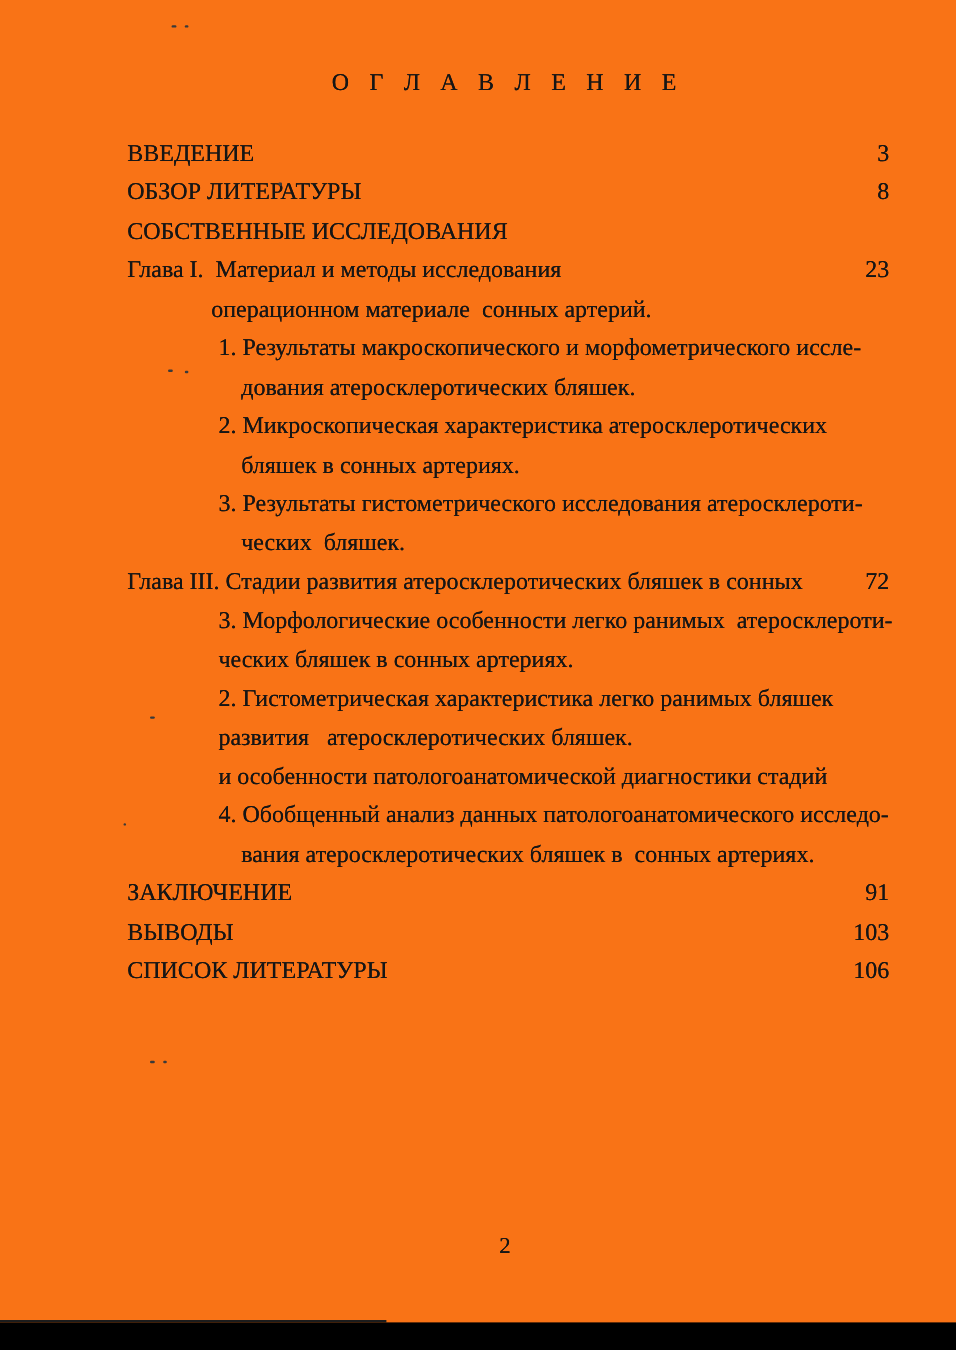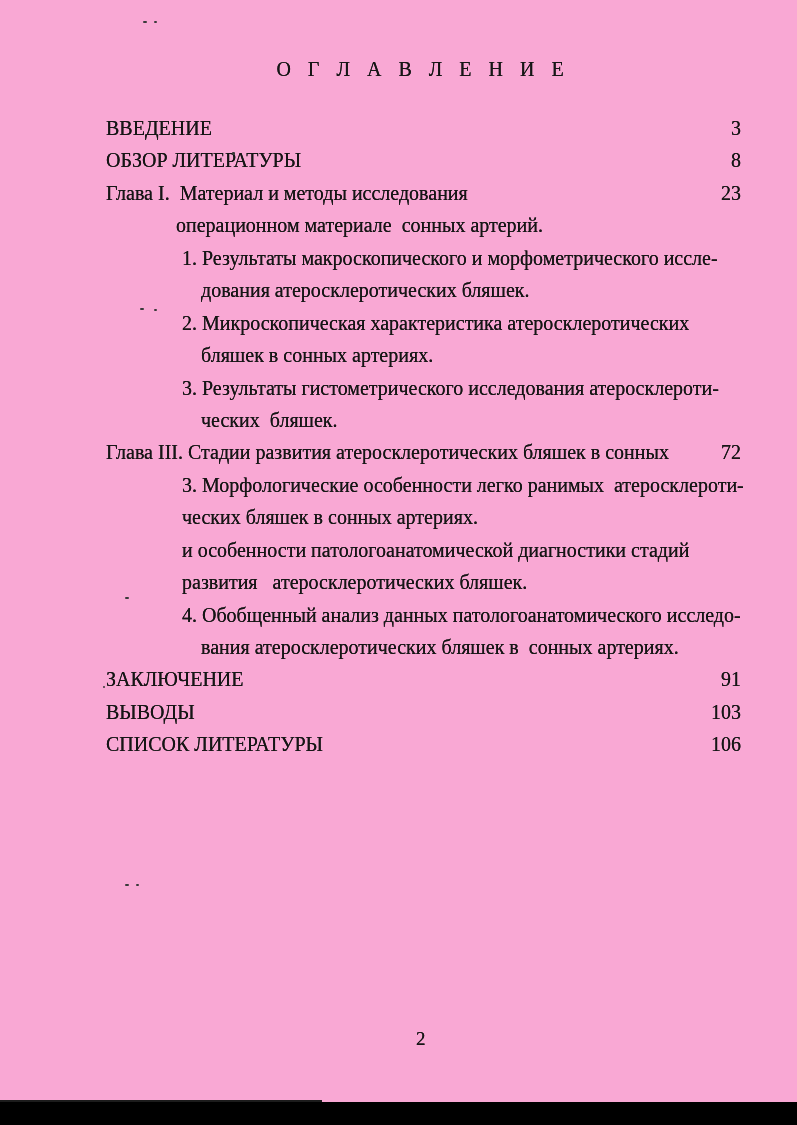--- a/index.html
+++ b/index.html
@@ -4,21 +4,21 @@
 <style>
   html, body {
     margin: 0;
     padding: 0;
     background: #ffffff;
   }
   .page {
     position: relative;
     width: 797px;
     height: 1125px;
-    background: #f9a8d4;
+    background: #f97316;
     overflow: hidden;
     font-family: "Liberation Serif", "DejaVu Serif", serif;
     color: #161616;
   }
   .doc-title {
     position: absolute;
     top: 58px;
     left: 106px;
     right: 57px;
     margin: 0;
@@ -96,33 +96,35 @@
 </head>
 <body>
 
 <div class="page">
 
   <h1 class="doc-title">О Г Л А В Л Е Н И Е</h1>
 
   <div class="toc" id="toc">
       <div class="row ind-0"><span class="t">ВВЕДЕНИЕ</span><span class="p">3</span></div>
       <div class="row ind-0"><span class="t">ОБЗОР ЛИТЕРАТУРЫ</span><span class="p">8</span></div>
+      <div class="row ind-0"><span class="t">СОБСТВЕННЫЕ ИССЛЕДОВАНИЯ</span></div>
       <div class="row ind-0"><span class="t">Глава I.  Материал и методы исследования</span><span class="p">23</span></div>
       <div class="row ind-1"><span class="t">операционном материале  сонных артерий.</span></div>
       <div class="row ind-2"><span class="t">1. Результаты макроскопического и морфометрического иссле-</span></div>
       <div class="row ind-3"><span class="t">дования атеросклеротических бляшек.</span></div>
       <div class="row ind-2"><span class="t">2. Микроскопическая характеристика атеросклеротических</span></div>
       <div class="row ind-3"><span class="t">бляшек в сонных артериях.</span></div>
       <div class="row ind-2"><span class="t">3. Результаты гистометрического исследования атеросклероти-</span></div>
       <div class="row ind-3"><span class="t">ческих  бляшек.</span></div>
       <div class="row ind-0"><span class="t">Глава III. Стадии развития атеросклеротических бляшек в сонных</span><span class="p">72</span></div>
       <div class="row ind-2"><span class="t">3. Морфологические особенности легко ранимых  атеросклероти-</span></div>
       <div class="row ind-2"><span class="t">ческих бляшек в сонных артериях.</span></div>
+      <div class="row ind-2"><span class="t">2. Гистометрическая характеристика легко ранимых бляшек</span></div>
+      <div class="row ind-2"><span class="t">развития   атеросклеротических бляшек.</span></div>
       <div class="row ind-2"><span class="t">и особенности патологоанатомической диагностики стадий</span></div>
-      <div class="row ind-2"><span class="t">развития   атеросклеротических бляшек.</span></div>
       <div class="row ind-2"><span class="t">4. Обобщенный анализ данных патологоанатомического исследо-</span></div>
       <div class="row ind-3"><span class="t">вания атеросклеротических бляшек в  сонных артериях.</span></div>
       <div class="row ind-0"><span class="t">ЗАКЛЮЧЕНИЕ</span><span class="p">91</span></div>
       <div class="row ind-0"><span class="t">ВЫВОДЫ</span><span class="p">103</span></div>
       <div class="row ind-0"><span class="t">СПИСОК ЛИТЕРАТУРЫ</span><span class="p">106</span></div>
     </div>
 
   <div class="folio">2</div>
 
   <span class="artifact a1"></span>

